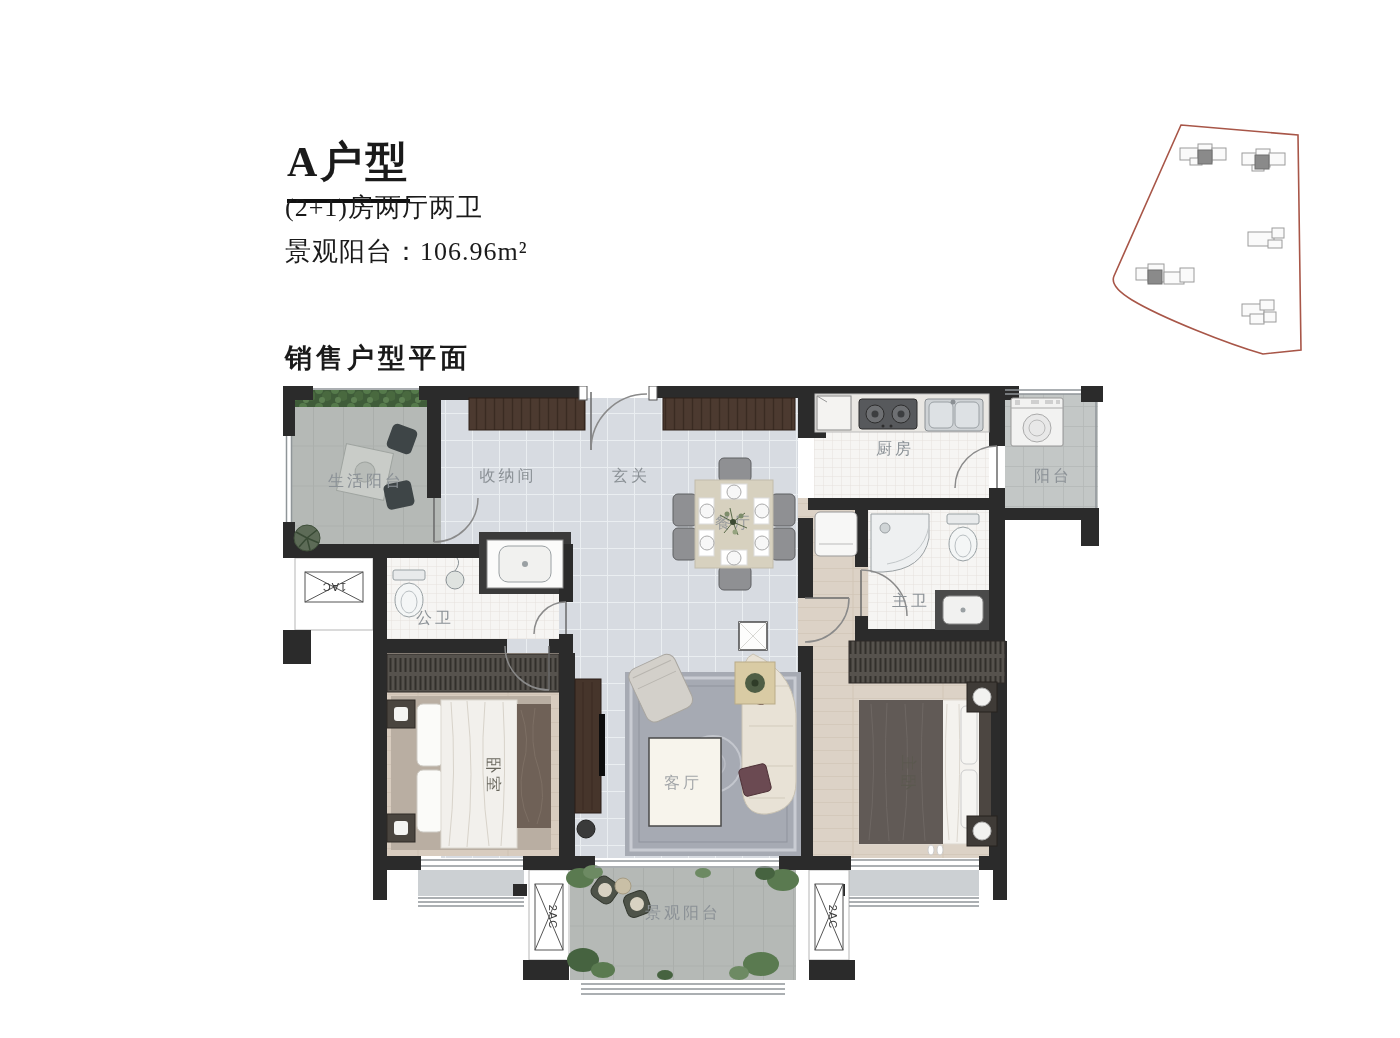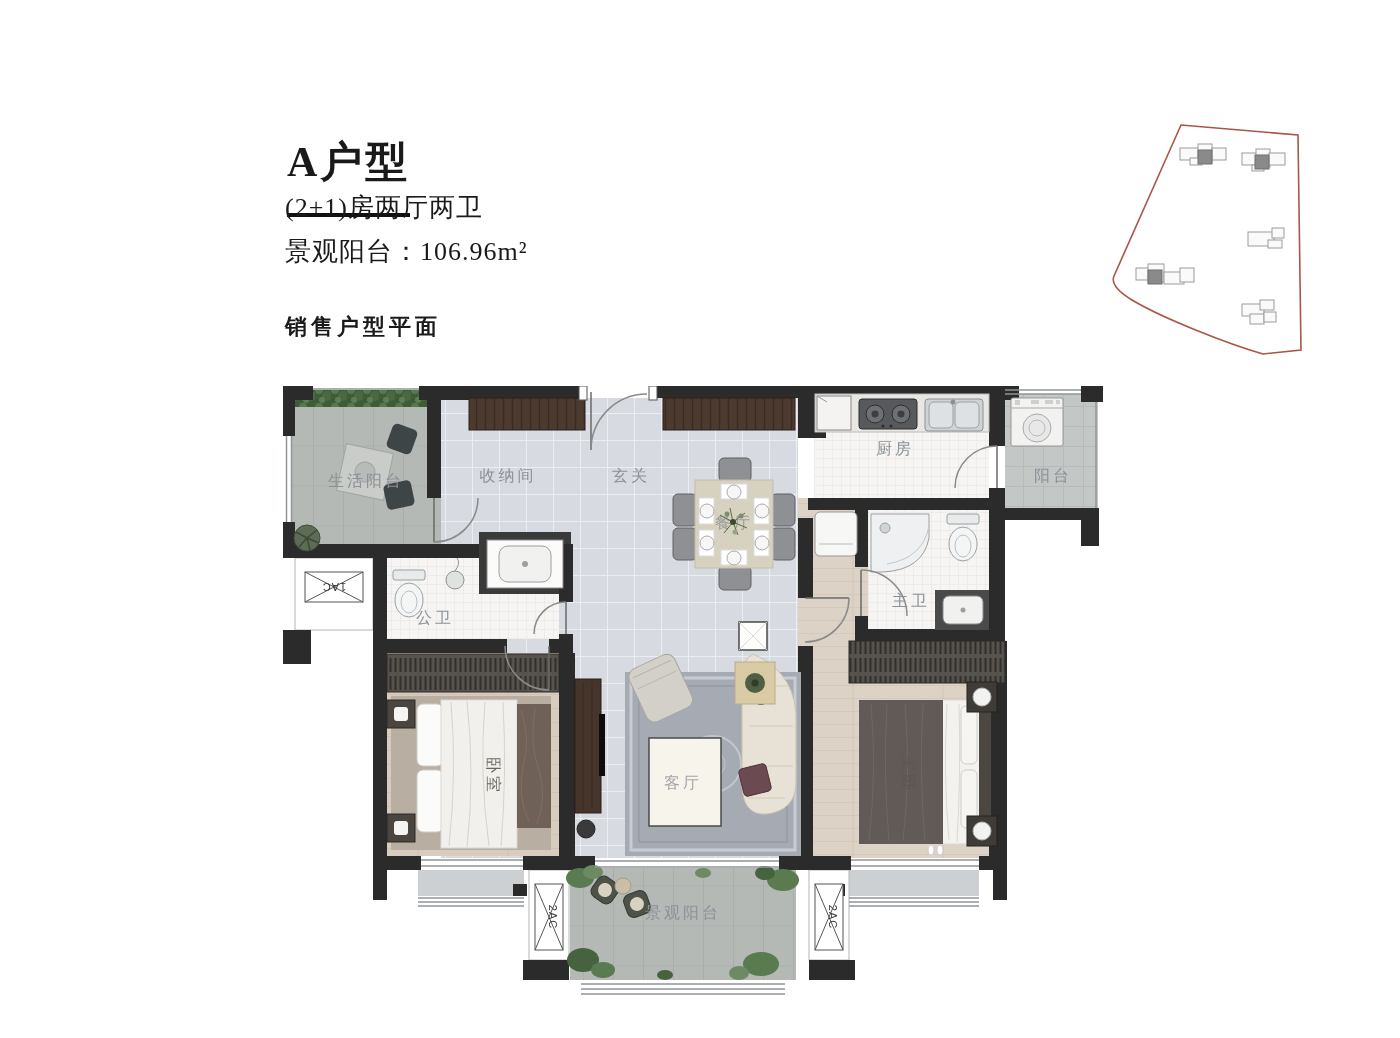--- a/index.html
+++ b/index.html
@@ -3,25 +3,25 @@
 <meta charset="utf-8">
 <style>
   html,body{margin:0;padding:0;}
   body{
     width:1400px;height:1038px;position:relative;background:#ffffff;
     font-family:"Liberation Serif","DejaVu Serif",serif;color:#1a1a1a;overflow:hidden;
   }
   .abs{position:absolute;}
   .plan-title{
     left:287px;top:106px;font-size:42px;font-weight:700;letter-spacing:3px;
-    border-bottom:4px solid #111;padding-bottom:23px;display:inline-block;
+    border-bottom:4px solid #111;padding-bottom:9px;display:inline-block;
   }
   .sub-line1{left:285px;top:190px;font-size:26px;letter-spacing:1px;}
   .sub-line2{left:285px;top:234px;font-size:26px;letter-spacing:1px;}
-  .section-label{left:285px;top:312px;font-size:22px;font-weight:700;letter-spacing:4px;}
+  .section-label{left:285px;top:340px;font-size:27px;font-weight:700;letter-spacing:4px;}
   .siteplan{left:1100px;top:92px;width:295px;height:275px;}
   .floorplan{left:283px;top:386px;width:822px;height:630px;}
   svg text{font-family:"Liberation Serif","DejaVu Serif",serif;}
   .room-label{font-size:16px;letter-spacing:3px;fill:#8b9196;}
   .room-label.dark{fill:#5b594f;opacity:.9;}
   .room-label.faint{fill:#868b92;opacity:.75;}
   .ac-label{font-size:11px;letter-spacing:1px;fill:#3a3a3a;font-family:"Liberation Sans","DejaVu Sans",sans-serif;}
 </style>
 </head>
 <body>

